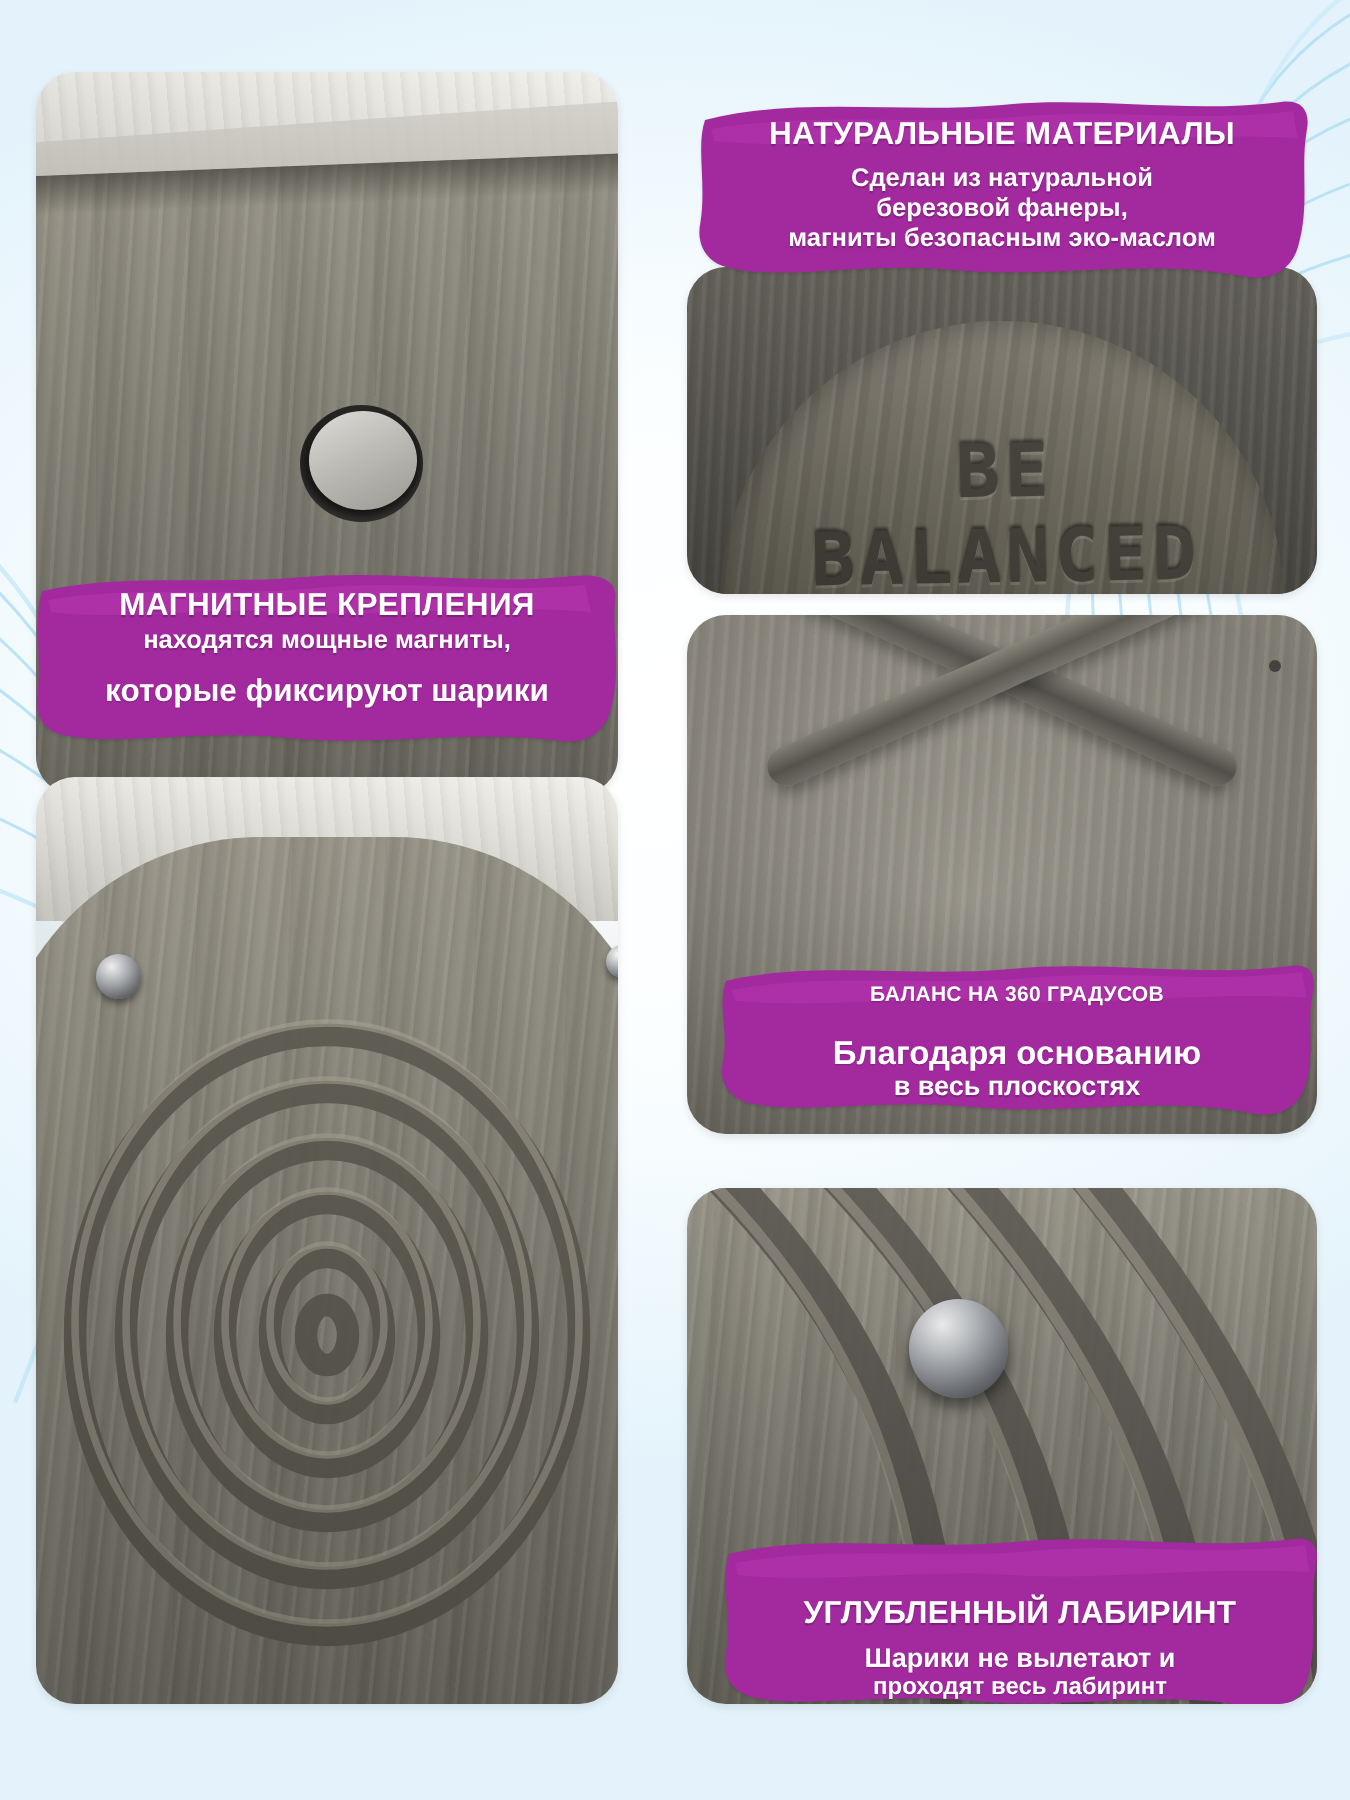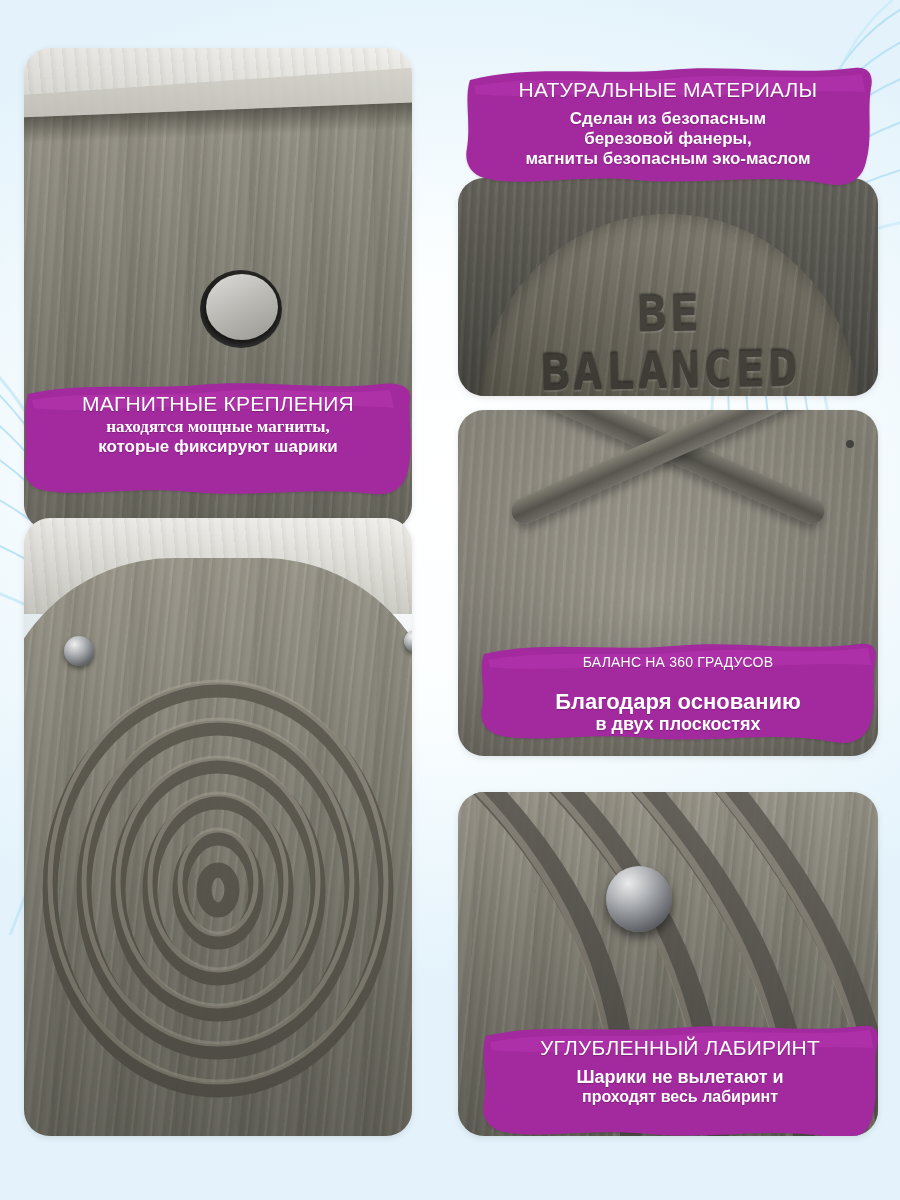--- a/index.html
+++ b/index.html
@@ -105,21 +105,21 @@
   .ribbon .bg {
     position: absolute;
     inset: 0;
     z-index: 0;
   }
   .ribbon .txt {
     position: relative;
     z-index: 1;
   }
   .ribbon .title {
-    font-weight: normal;
+    font-weight: bold;
     letter-spacing: 0.2px;
     text-shadow: 0 1px 1px rgba(0,0,0,0.25);
   }
   .ribbon .sub {
     font-weight: bold;
     text-shadow: 0 1px 1px rgba(0,0,0,0.22);
   }
 </style>
 </head>
 <body>
@@ -178,22 +178,22 @@
           <path d="M6,16 C60,4 120,12 176,7 C240,1 300,13 360,6 C380,4 390,10 388,22
                    C386,44 392,66 386,92 C382,110 370,118 352,116
                    C290,108 230,120 170,114 C110,108 56,120 20,112
                    C6,109 1,98 3,84 C6,60 0,36 6,16 Z" fill="#a32a9e"></path>
           <path d="M10,22 C70,12 130,20 190,14 C250,8 310,18 368,12 L372,30
                    C300,24 240,34 180,30 C120,26 60,36 12,30 Z" fill="#b936b1" opacity="0.55"></path>
         </svg>
       </div>
       <div class="txt" style="padding-top:4px;">
         <div class="title" style="font-size:21px;">МАГНИТНЫЕ КРЕПЛЕНИЯ</div>
-        <div class="sub" style="font-size:17px;font-family:Liberation Serif, serif;">находятся мощные магниты,</div>
-        <div class="sub" style="font-size:17px;">которые фиксируют шарики</div>
+        <div class="sub" style="font-size:17px;">находятся мощные магниты,</div>
+        <div class="sub" style="font-size:21px;margin-top:12px;">которые фиксируют шарики</div>
       </div>
     </div>
   </div>
 
   <div class="card" style="left:458px; top:178px; width:420px; height:218px;">
     <div class="photo">
       <div class="wood dark"></div>
 
       <div style="position:absolute; left:22px; top:36px; width:376px; height:300px; border-radius:188px 188px 0 0; background:linear-gradient(165deg,#8e8a7e 0%, #787466 45%, #615e53 100%); box-shadow: inset 0 0 22px rgba(0,0,0,.35);"></div>
       <div style="position:absolute; left:22px; top:36px; width:376px; height:300px; border-radius:188px 188px 0 0; background:repeating-linear-gradient(97deg, rgba(255,255,255,.07) 0 2px, rgba(0,0,0,.07) 3px 8px, rgba(0,0,0,0) 9px 16px);"></div>
@@ -213,21 +213,21 @@
         <path d="M8,18 C70,2 140,14 206,8 C266,2 330,14 392,6 C406,4 412,12 409,26
                  C405,50 411,74 404,100 C400,118 386,126 366,122
                  C300,110 238,124 174,118 C114,112 58,126 22,116
                  C8,112 2,100 5,86 C9,60 2,36 8,18 Z" fill="#a32a9e"></path>
         <path d="M12,24 C80,12 150,22 214,16 C276,10 340,20 400,12 L403,30
                  C330,26 264,36 200,32 C136,28 70,38 14,32 Z" fill="#b936b1" opacity="0.5"></path>
       </svg>
     </div>
     <div class="txt" style="padding-top:6px;">
       <div class="title" style="font-size:21px;">НАТУРАЛЬНЫЕ МАТЕРИАЛЫ</div>
-      <div class="sub" style="font-size:17px; margin-top:6px;">Сделан из безопасным</div>
+      <div class="sub" style="font-size:17px; margin-top:6px;">Сделан из натуральной</div>
       <div class="sub" style="font-size:17px;">березовой фанеры,</div>
       <div class="sub" style="font-size:17px;">магниты безопасным эко-маслом</div>
     </div>
   </div>
 
   <div class="card" style="left:458px; top:410px; width:420px; height:346px;">
     <div class="photo">
       <div class="wood light"></div>
       <div style="position:absolute; inset:0; background:radial-gradient(ellipse 300px 220px at 45% 55%, rgba(255,255,255,.12), rgba(0,0,0,.22));"></div>
 
@@ -244,21 +244,21 @@
                    C393,46 399,66 392,86 C388,100 374,108 356,104
                    C292,92 232,106 170,100 C110,94 54,106 20,97
                    C7,93 1,82 4,70 C8,48 0,32 6,16 Z" fill="#a32a9e"></path>
           <path d="M10,22 C76,10 144,20 208,14 C268,8 330,18 390,10 L393,27
                    C322,23 256,33 194,29 C132,25 66,35 12,29 Z" fill="#b936b1" opacity="0.5"></path>
         </svg>
       </div>
       <div class="txt" style="padding-top:6px;">
         <div class="title" style="font-size:14px;">БАЛАНС НА 360 ГРАДУСОВ</div>
         <div class="sub" style="font-size:22px; margin-top:18px;">Благодаря основанию</div>
-        <div class="sub" style="font-size:18px;">в двух плоскостях</div>
+        <div class="sub" style="font-size:18px;">в весь плоскостях</div>
       </div>
     </div>
   </div>
 
   <div class="card" style="left:24px; top:518px; width:388px; height:618px;">
     <div class="photo">
       <div class="concrete" style="left:0; top:0; right:0; height:96px;"></div>
       <div style="position:absolute; left:-30px; top:40px; right:-30px; bottom:-30px; overflow:hidden; border-radius:180px 180px 0 0;">
         <div class="wood"></div>
       </div>
@@ -315,20 +315,20 @@
         <svg width="400" height="124" viewBox="0 0 400 124" preserveAspectRatio="none">
           <path d="M6,16 C64,2 130,14 196,8 C258,2 320,14 382,6 C396,4 400,12 397,26
                    C393,50 399,74 392,98 C388,114 374,122 356,118
                    C292,106 232,120 170,114 C110,108 54,120 20,111
                    C7,107 1,96 4,82 C8,56 0,32 6,16 Z" fill="#a32a9e"></path>
           <path d="M10,22 C76,10 144,20 208,14 C268,8 330,18 390,10 L393,28
                    C322,24 256,34 194,30 C132,26 66,36 12,30 Z" fill="#b936b1" opacity="0.5"></path>
         </svg>
       </div>
       <div class="txt" style="padding-top:6px;">
-        <div class="title" style="font-size:21px;">УГЛУБЛЕННЫЙ ЛАБИРИНТ</div>
+        <div class="title" style="font-size:21px;margin-top:28px;">УГЛУБЛЕННЫЙ ЛАБИРИНТ</div>
         <div class="sub" style="font-size:18px; margin-top:6px;">Шарики не вылетают и</div>
         <div class="sub" style="font-size:16px;">проходят весь лабиринт</div>
       </div>
     </div>
   </div>
 
 </div>
 
 </body></html>

